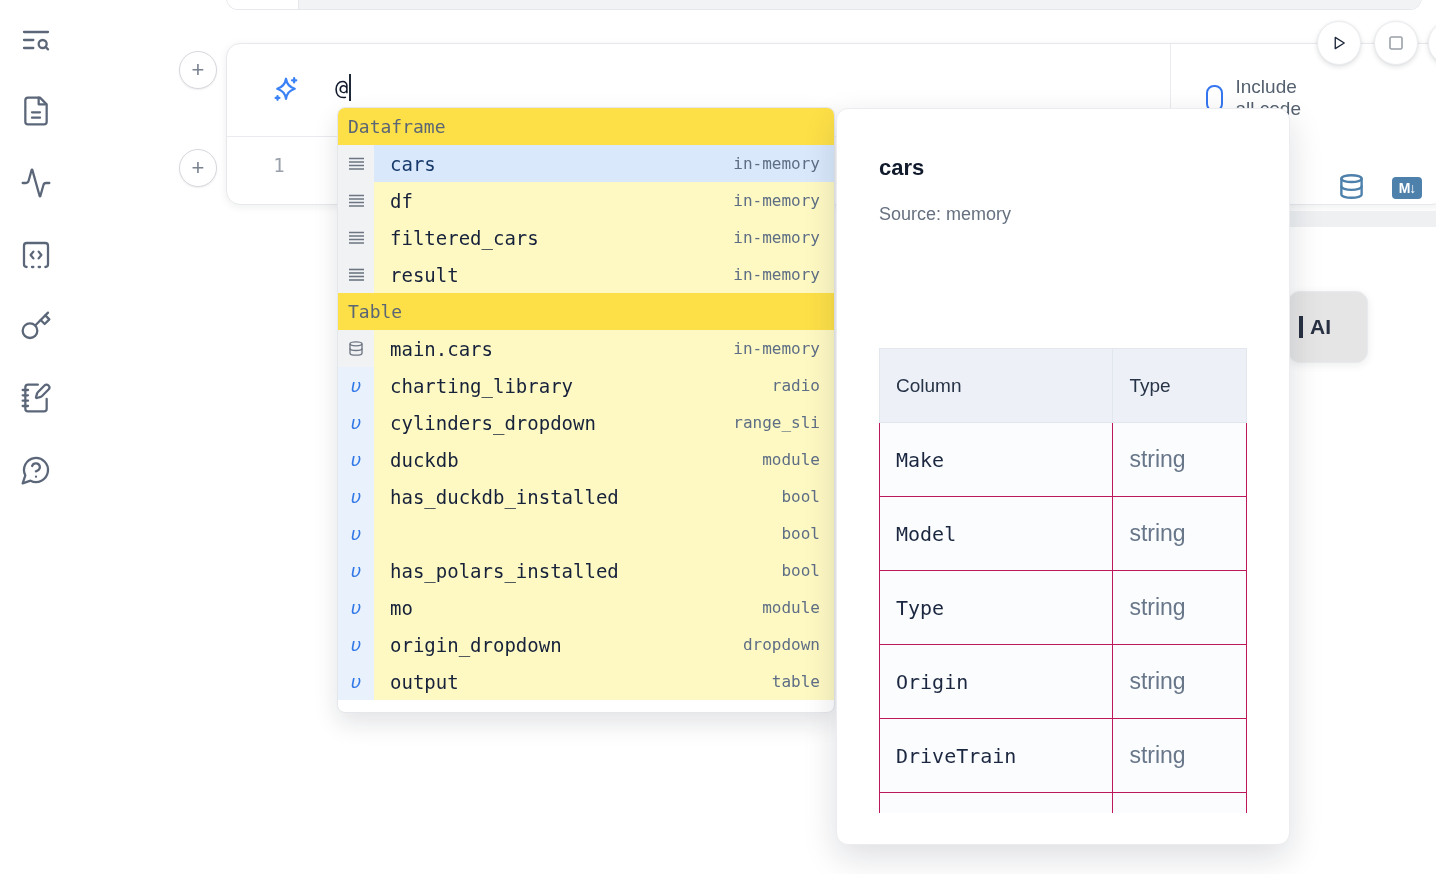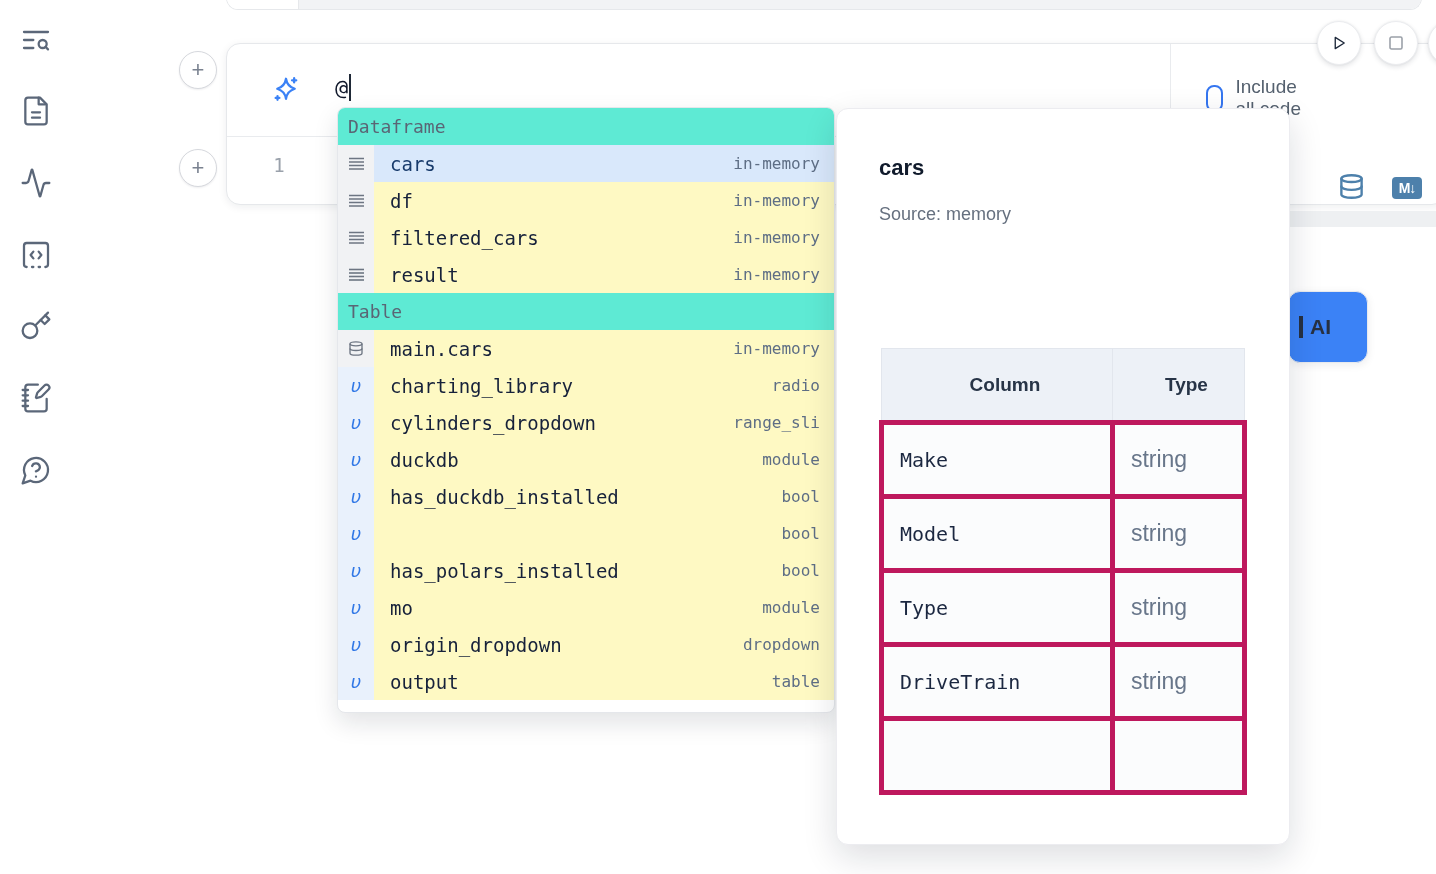--- a/index.html
+++ b/index.html
@@ -45,33 +45,33 @@
 
   
   .circle-btn { position:absolute; top:21px; width:44px; height:44px; border-radius:50%;
                 background:#fff; border:1px solid #ebecef;
                 box-shadow:0 2px 5px rgba(20,30,50,.13), 0 0 0 1px rgba(20,30,50,.02);
                 display:flex; align-items:center; justify-content:center; cursor:pointer; z-index:6; }
   .circle-btn svg { display:block; }
 
   
   .console-strip { position:absolute; left:1284px; top:211px; width:152px; height:16px; background:#eef0f2; z-index:2; }
-  .ai-card { position:absolute; left:1288px; top:291px; width:80px; height:72px; background:#3b82f6;
+  .ai-card { position:absolute; left:1288px; top:291px; width:80px; height:72px; background:#e5e5e5;
              border:1px solid #e8eaee; border-radius:12px; box-shadow:0 2px 8px rgba(15,23,42,.08);
              z-index:5; display:flex; align-items:center; cursor:pointer; }
   .ai-card .stem { width:4px; height:22px; background:#273142; margin-left:10px; }
   .ai-card .ai-label { font-size:21px; font-weight:bold; color:#273142; margin-left:7px; }
 
   
   .dropdown { position:absolute; left:337px; top:107px; width:498px; height:606px; background:#fff;
               border:1px solid #e5e7eb; border-radius:8px; overflow:hidden; z-index:20;
               box-shadow:0 10px 24px rgba(15,23,42,.12);
               font-family:"DejaVu Sans Mono", monospace; }
   .ac-row { display:flex; height:37px; align-items:center; cursor:pointer; }
-  .ac-row.header { background:#5eead4; color:#5a6575; font-size:18px; padding-left:10px; cursor:default; }
+  .ac-row.header { background:#fde047; color:#5a6575; font-size:18px; padding-left:10px; cursor:default; }
   .ac-row .gutter { width:36px; height:37px; flex:none; display:flex; align-items:center; justify-content:center; }
   .ac-row.dataframe .gutter, .ac-row.table .gutter { background:#f1f2f4; }
   .ac-row.variable .gutter { background:#e9f1fc; }
   .ac-row .main { flex:1; height:37px; display:flex; align-items:center; background:#fef9c3; min-width:0; }
   .ac-row.selected .main { background:#d9e8fb; }
   .ac-name { font-size:19px; color:#16213a; padding-left:16px; white-space:nowrap; }
   .ac-row.selected .ac-name { color:#173a6b; }
   .ac-type { margin-left:auto; font-size:16px; color:#5e6e85; padding-right:14px; white-space:nowrap; }
   .gicon { display:none; color:#6d7582; }
   .ac-row.dataframe .df-gicon { display:block; }
@@ -82,23 +82,23 @@
   
   .preview { position:absolute; left:836px; top:108px; width:454px; height:737px; background:#fff;
              border:1px solid #ececf0; border-radius:12px; z-index:30;
              box-shadow:0 12px 34px rgba(15,23,42,.14); }
   .pv-title { position:absolute; left:42px; top:46px; font-size:22px; font-weight:bold; color:#111b2c; }
   .pv-source { position:absolute; left:42px; top:95px; font-size:18px; color:#66707f; }
   .pv-pill { position:absolute; left:42px; top:151px; width:368px; height:44px; background:#f0f3f8;
              border-radius:8px; font-size:18px; color:#1c2736; line-height:44px; padding-left:15px; }
   .pv-table-wrap { position:absolute; left:42px; top:239px; width:369px; height:465px; overflow:hidden; }
   .pv-table { width:368px; border-collapse:collapse; }
-  .pv-table th { height:74px; background:#edf1f7; font-size:19px; font-weight:bold; color:#273447;
-                 text-align:center; padding-left:16px; border:1px solid #e2e6ed; }
-  .pv-table td { height:74px; background:#fbfcfd; border:5px solid #be185d; padding-left:16px; }
+  .pv-table th { height:74px; background:#edf1f7; font-size:19px; font-weight:normal; color:#273447;
+                 text-align:left; padding-left:16px; border:1px solid #e2e6ed; }
+  .pv-table td { height:74px; background:#fbfcfd; border:1px solid #be185d; padding-left:16px; }
   .pv-col-name { font-family:"DejaVu Sans Mono", monospace; font-size:20px; color:#1b2740; }
   .pv-col-type { font-size:23px; color:#68768a; }
   .pv-table .c1 { width:234px; }
   .pv-table .c2 { width:134px; }
 </style>
 </head>
 <body>
 
 <div class="sidebar">
   <span class="side-icon" style="top:24px">
@@ -434,20 +434,24 @@
           <tr>
             <td class="c1"><span class="pv-col-name">Model</span></td>
             <td class="c2"><span class="pv-col-type">string</span></td>
           </tr>
 
           <tr>
             <td class="c1"><span class="pv-col-name">Type</span></td>
             <td class="c2"><span class="pv-col-type">string</span></td>
           </tr>
 
+          <tr>
+            <td class="c1"><span class="pv-col-name">Origin</span></td>
+            <td class="c2"><span class="pv-col-type">string</span></td>
+          </tr>
 
           <tr>
             <td class="c1"><span class="pv-col-name">DriveTrain</span></td>
             <td class="c2"><span class="pv-col-type">string</span></td>
           </tr>
 
           <tr>
             <td class="c1"><span class="pv-col-name"></span></td>
             <td class="c2"><span class="pv-col-type"></span></td>
           </tr>

